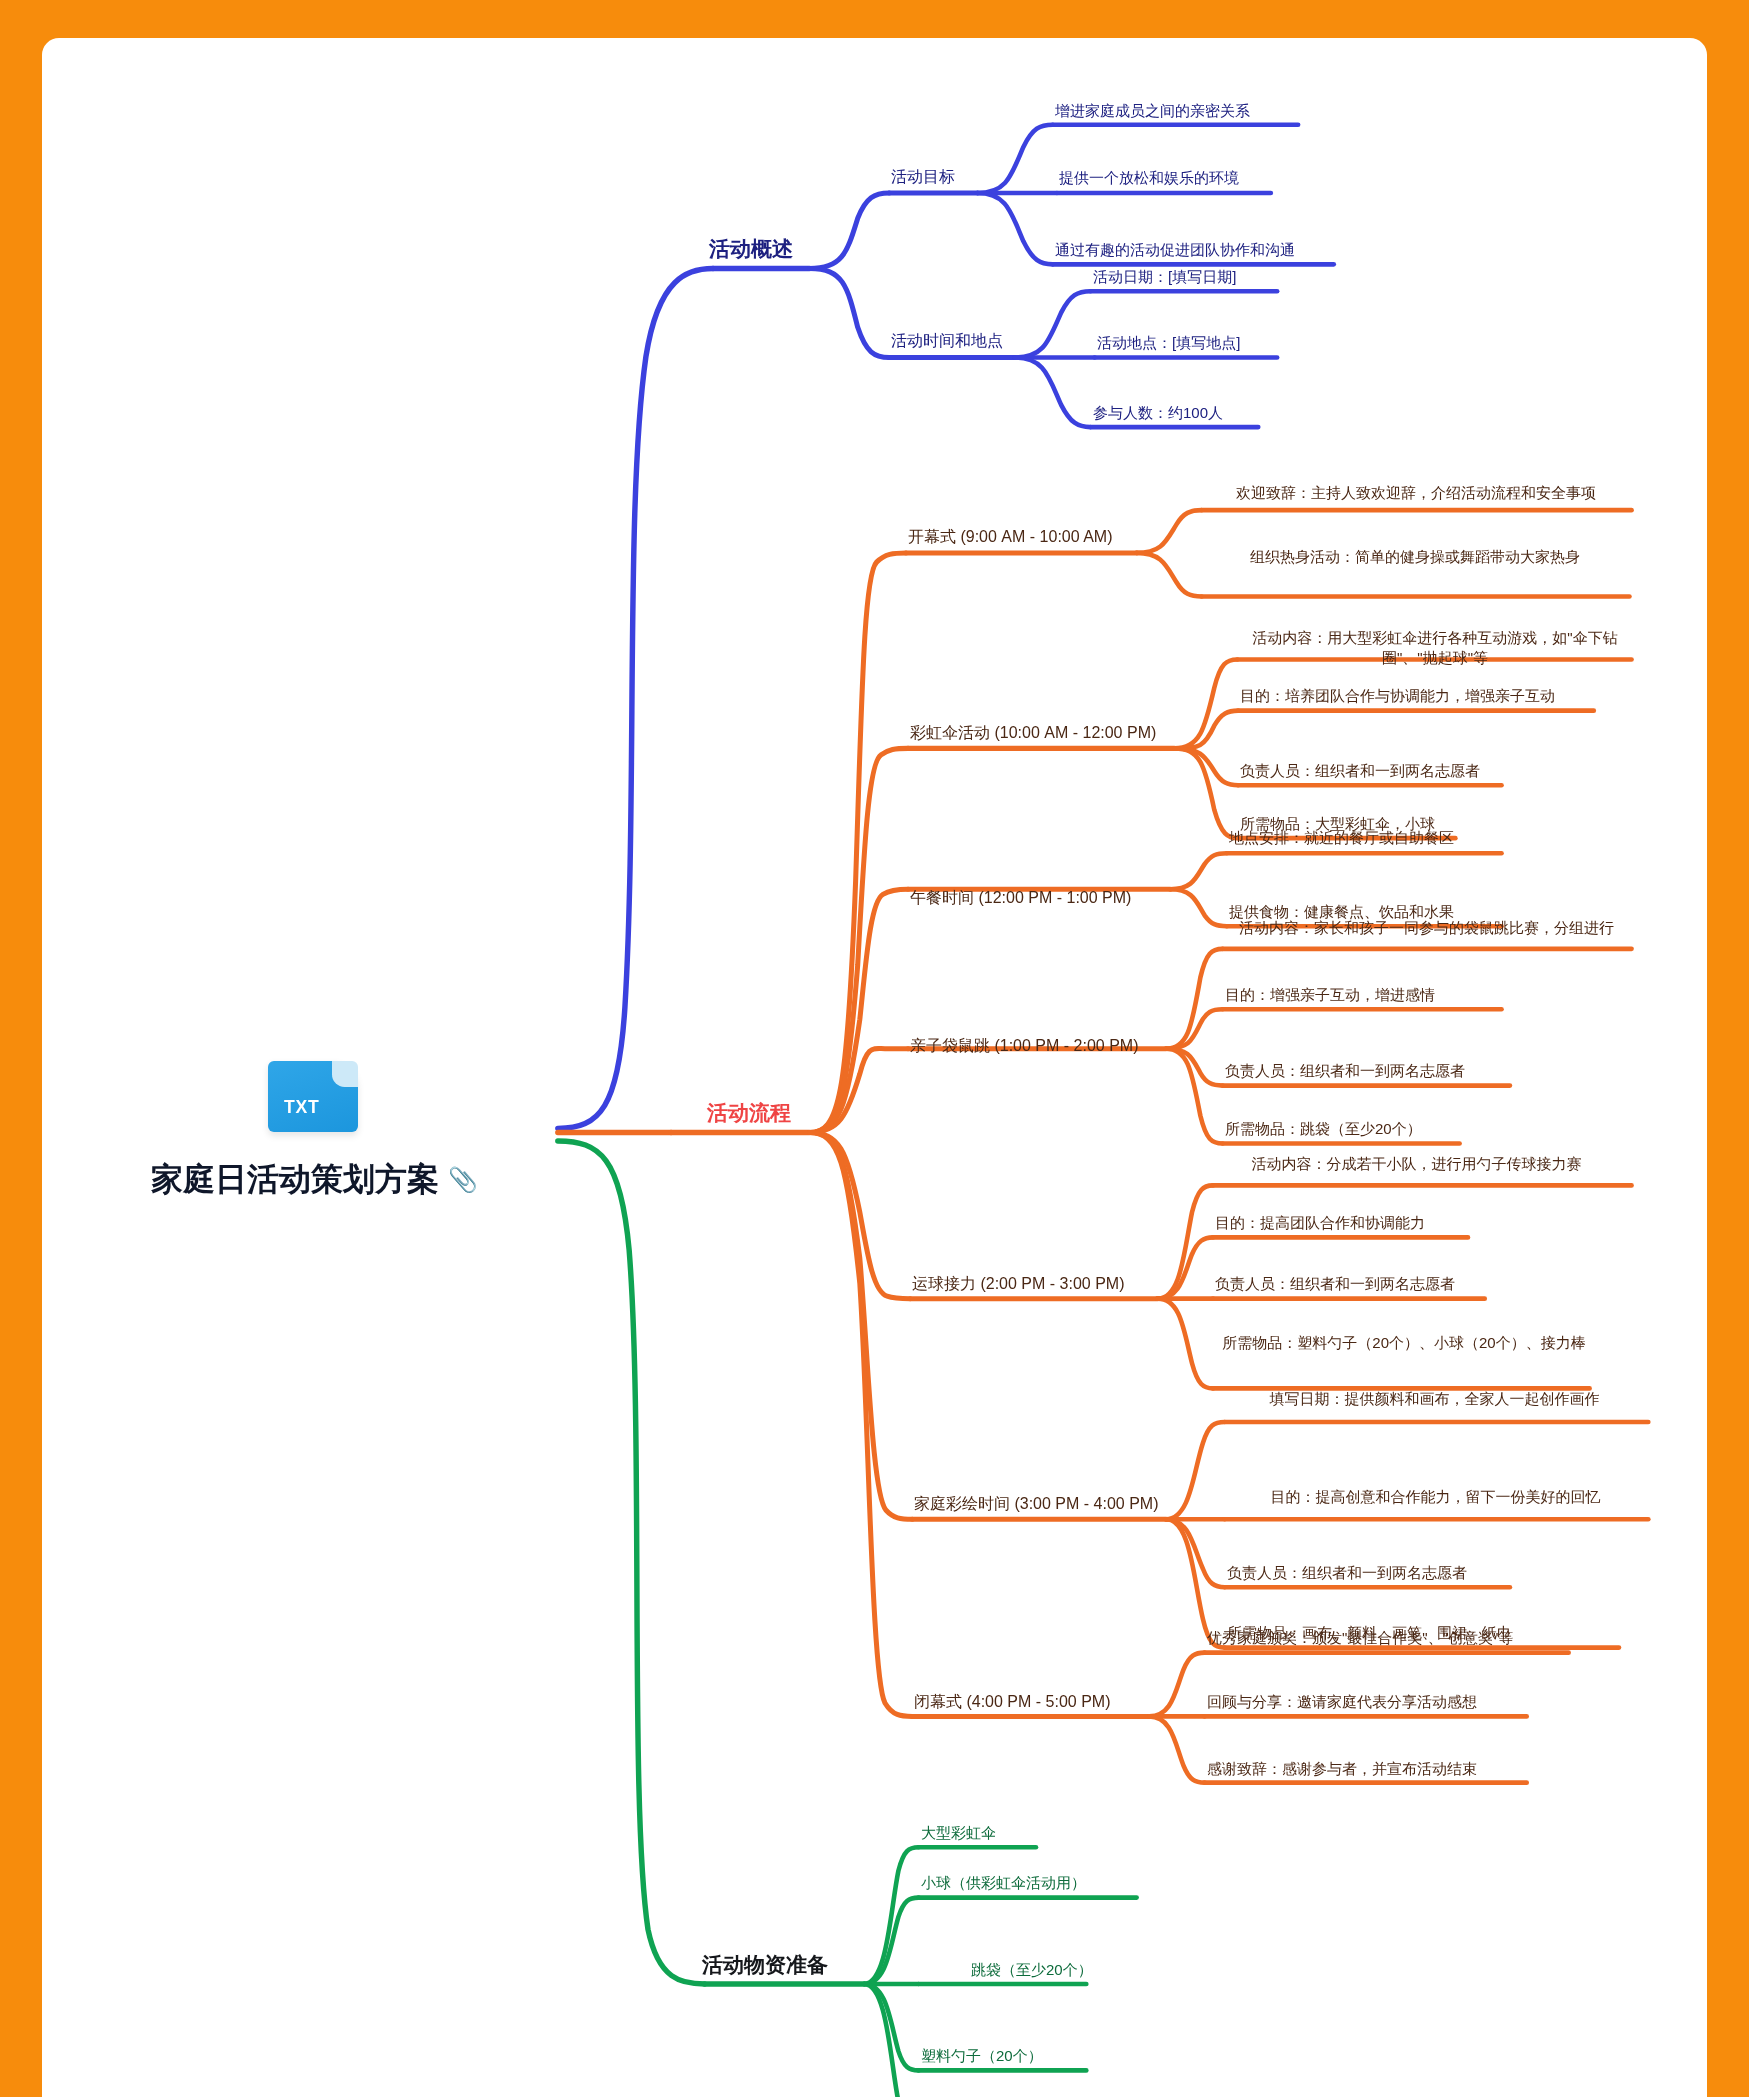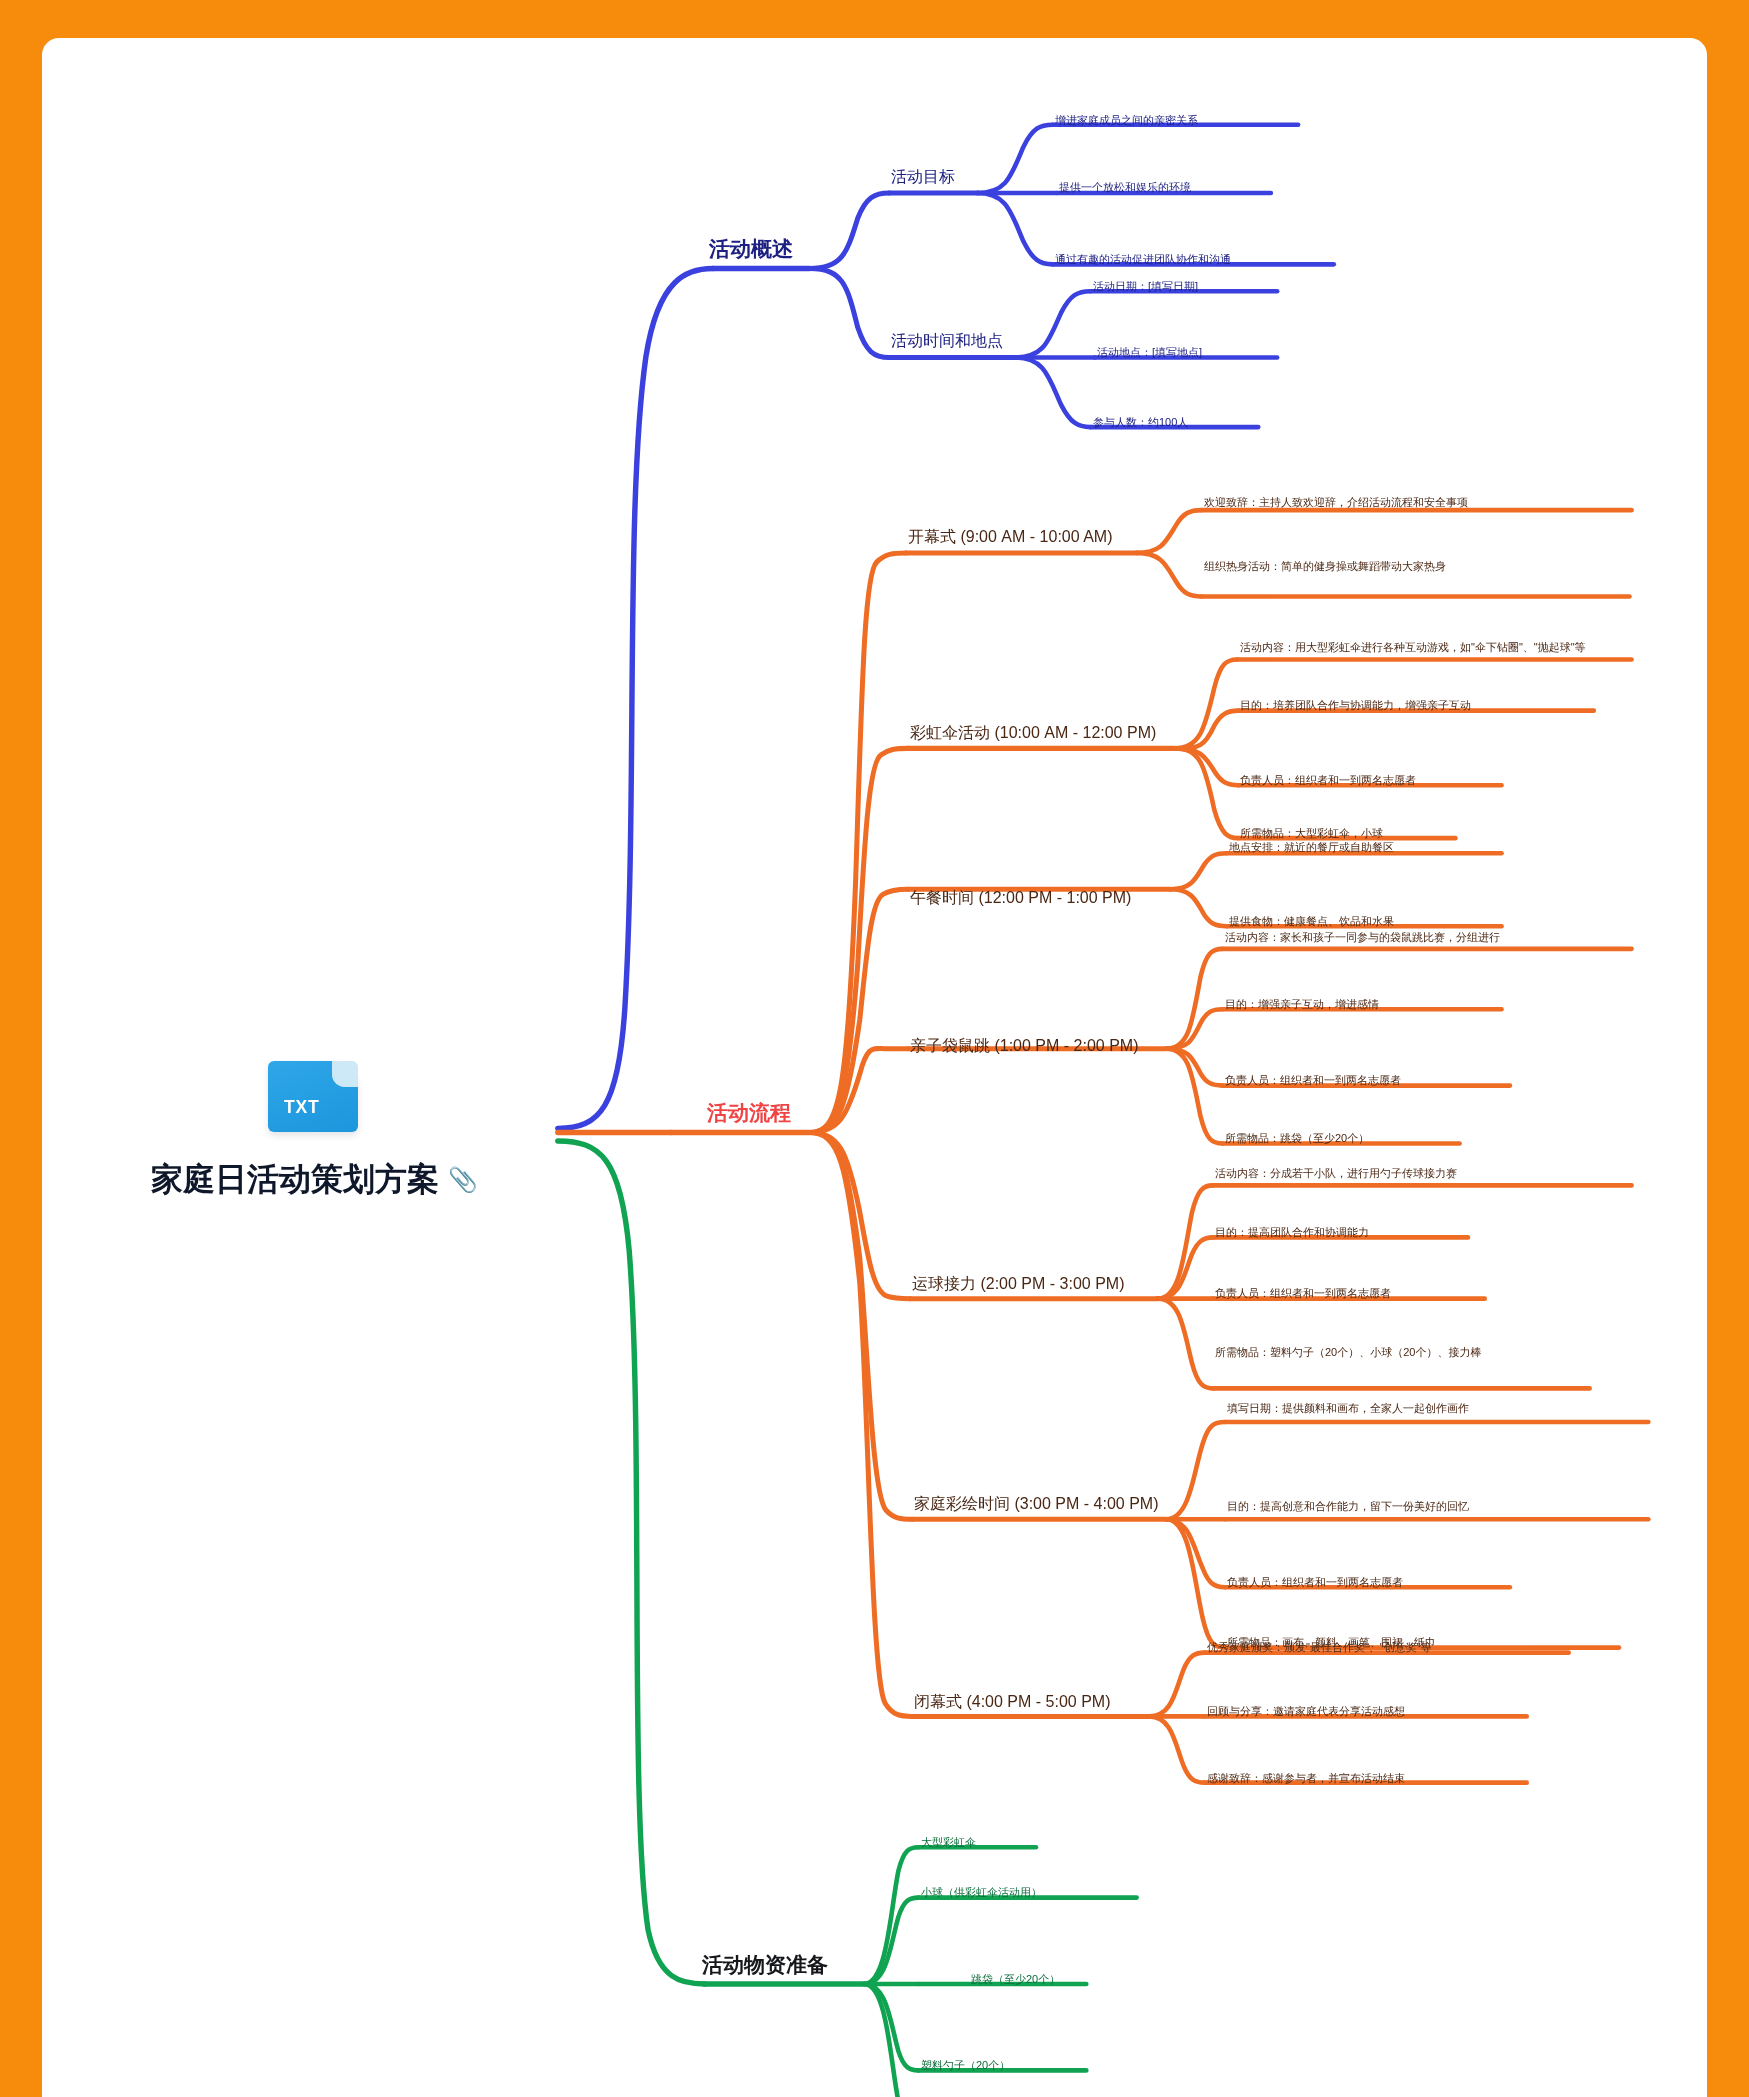--- a/index.html
+++ b/index.html
@@ -44,24 +44,24 @@
   }
   #root-title-row { display:flex; align-items:center; gap:9.2px; margin-top:23.5px; }
   #root-title {
     font-size:32px; font-weight:800; color:#0f172a; white-space:nowrap;
     font-family:"Liberation Sans","DejaVu Sans",sans-serif;
   }
   #root-attach { font-size:24px; color:#2B2F36; line-height:1; }
 
   
   .node { position:absolute; white-space:nowrap; line-height:1.34; }
-  .node.wrap { white-space:normal; }
+  .node.wrap { white-space:normal;text-align:center; }
   .l1 { font-size:21px; font-weight:700; color:#15171B; }
   .l2 { font-size:16px; font-weight:500; }
-  .l3 { font-size:11px; font-weight:500;margin-top:12px; }
+  .l3 { font-size:15px; font-weight:500; }
 
   .c-blue  { color:#1D2080; }
   .c-blue2 { color:#1D2080; }
   .c-orange{ color:#4A2714; }
   .c-orange2{ color:#4A2714; }
   .c-green { color:#0D6B3B; }
 </style>
 </head>
 <body>
 

